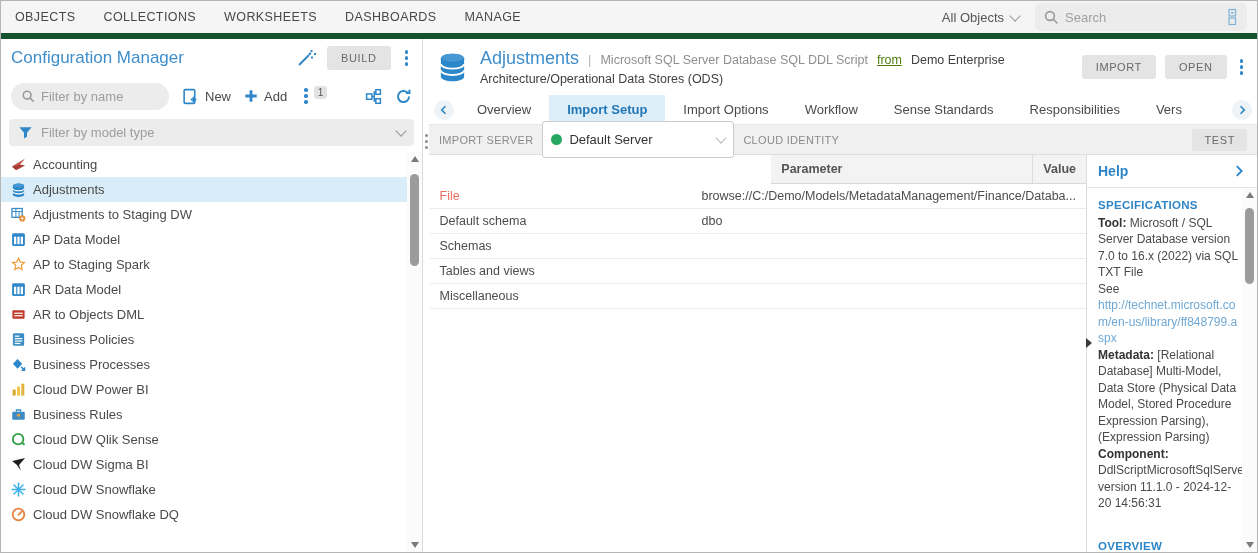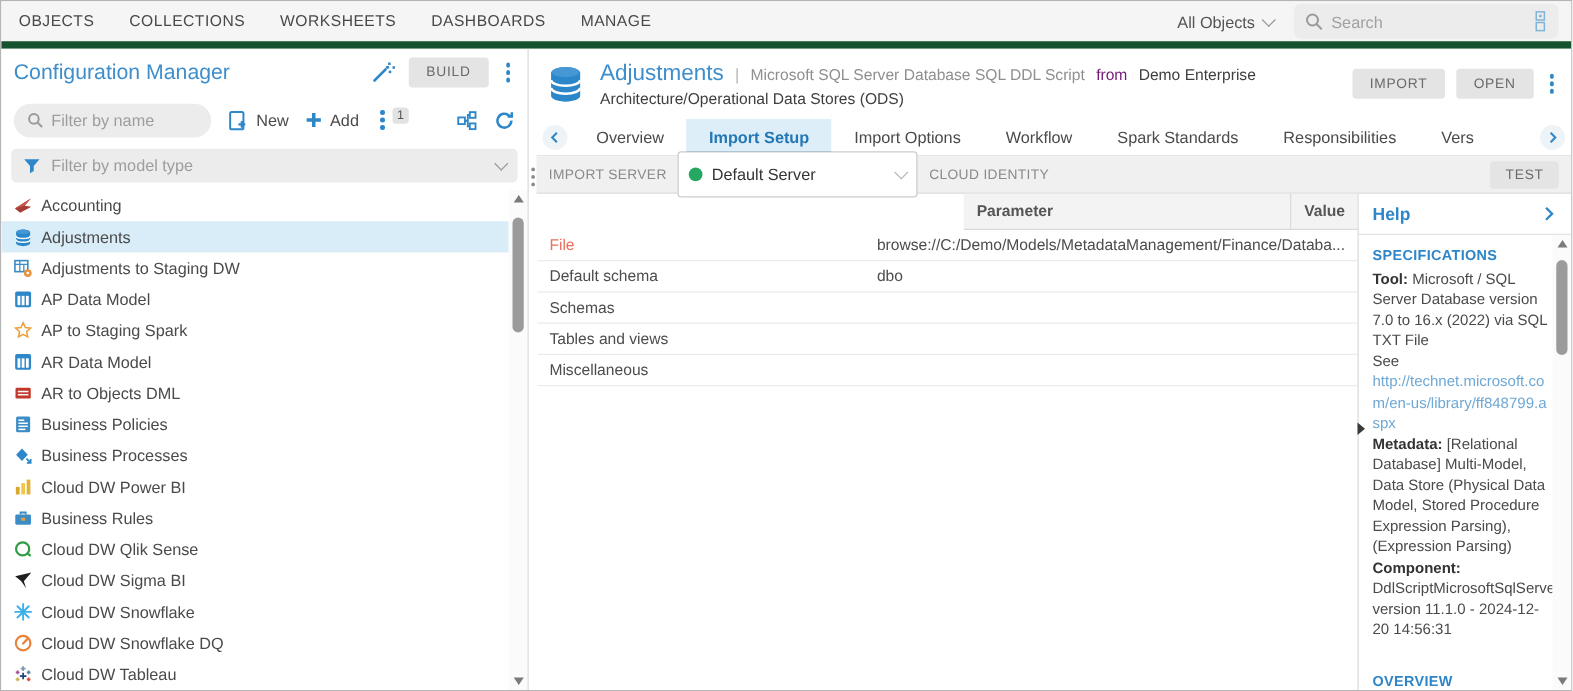--- a/index.html
+++ b/index.html
@@ -60,21 +60,21 @@
   .splitter .dots i { width:3px; height:3px; border-radius:50%; background:#8a8a8a; }
 
   
   .main { flex:1; display:flex; flex-direction:column; min-width:0; min-height:0; background:#fff; }
   .m-header { height:56px; flex:0 0 56px; display:flex; align-items:center; padding:0 10px 0 8px; gap:12px; }
   .title-block { flex:1; min-width:0; }
   .title-line { display:flex; align-items:baseline; gap:9px; white-space:nowrap; }
   .obj-title { font-size:18px; color:#3e8ecc; }
   .title-sep { color:#b5b5b5; font-size:13px; }
   .obj-type { color:#8f8f8f; font-size:12.5px; }
-  .from-word { color:#701a75; font-size:12.5px; }
+  .from-word { color:#4d7c0f; font-size:12.5px;text-decoration:underline; }
   .obj-source { color:#3f3f3f; font-size:12.5px; }
   .obj-path { color:#3f3f3f; font-size:12.5px; margin-top:3px; }
   .hdr-buttons { display:flex; align-items:center; gap:9px; }
 
   .m-tabs { height:30px; flex:0 0 30px; display:flex; align-items:stretch; border-bottom:1px solid #e6e6e6; }
   .tab-chev { width:30px; display:flex; align-items:center; justify-content:center; cursor:pointer; }
   .tab-chev .circ { width:20px; height:20px; border-radius:50%; background:#eef3f7; display:flex; align-items:center; justify-content:center; }
   .tabs { display:flex; flex:1; overflow:hidden; }
   .tab { padding:0 18px; display:flex; align-items:center; font-size:13px; color:#4a4a4a; cursor:pointer; white-space:nowrap; }
   .tab.active { background:#ddeef9; color:#2277b5; font-weight:700; box-shadow:inset 0 -3px 0 #3d9bd5; }
@@ -378,33 +378,20 @@
             <li class="sb-item">
               <span class="icon">
                 <svg width="15" height="15" viewBox="0 0 16 16">
                   <circle cx="8" cy="8" r="6.2" fill="#fff" stroke="#e8823c" stroke-width="1.9"></circle>
                   <path d="M8 8.4 11.6 4.6" stroke="#e8823c" stroke-width="1.9" stroke-linecap="round"></path>
                   <path d="M3.4 11a6.2 6.2 0 0 1 9.2 0" fill="none" stroke="#e8823c" stroke-width="0"></path>
                 </svg>
               </span>
               <span>Cloud DW Snowflake DQ</span>
             </li>
-            <li class="sb-item">
-              <span class="icon">
-                <svg width="15" height="15" viewBox="0 0 16 16" stroke-width="1.5">
-                  <path d="M8 1v4.2M5.9 3.1h4.2" stroke="#7a99ac"></path>
-                  <path d="M3.3 4.6v3.2M1.7 6.2h3.2" stroke="#a94f9b"></path>
-                  <path d="M12.7 4.6v3.2M11.1 6.2h3.2" stroke="#5b879b"></path>
-                  <path d="M8 6.6v5.6M5.2 9.4h5.6" stroke="#1f447e"></path>
-                  <path d="M3.3 10.6v3.2M1.7 12.2h3.2" stroke="#c9b34b"></path>
-                  <path d="M12.7 10.6v3.2M11.1 12.2h3.2" stroke="#d35042"></path>
-                </svg>
-              </span>
-              <span>Cloud DW Tableau</span>
-            </li>
           </ul>
         <div class="vscroll">
           <div class="arr">
               <span class="tri-up"></span>
             </div>
           <div class="track">
               <div class="thumb" style="top:8px;height:92px;"></div>
             </div>
           <div class="arr">
               <span class="tri-down"></span>
@@ -460,21 +447,21 @@
               <svg width="12" height="12" viewBox="0 0 16 16" fill="none" stroke="#2e87c8" stroke-width="2.2">
                 <path d="M10 3 5 8l5 5"></path>
               </svg>
             </span>
         </div>
         <div class="tabs" id="tabs">
             <div class="tab">Overview</div>
             <div class="tab active">Import Setup</div>
             <div class="tab">Import Options</div>
             <div class="tab">Workflow</div>
-            <div class="tab">Spark Standards</div>
+            <div class="tab">Sense Standards</div>
             <div class="tab">Responsibilities</div>
             <div class="tab">Vers</div>
           </div>
         <div class="tab-chev">
           <span class="circ">
               <svg width="12" height="12" viewBox="0 0 16 16" fill="none" stroke="#2e87c8" stroke-width="2.2">
                 <path d="M6 3l5 5-5 5"></path>
               </svg>
             </span>
         </div>

